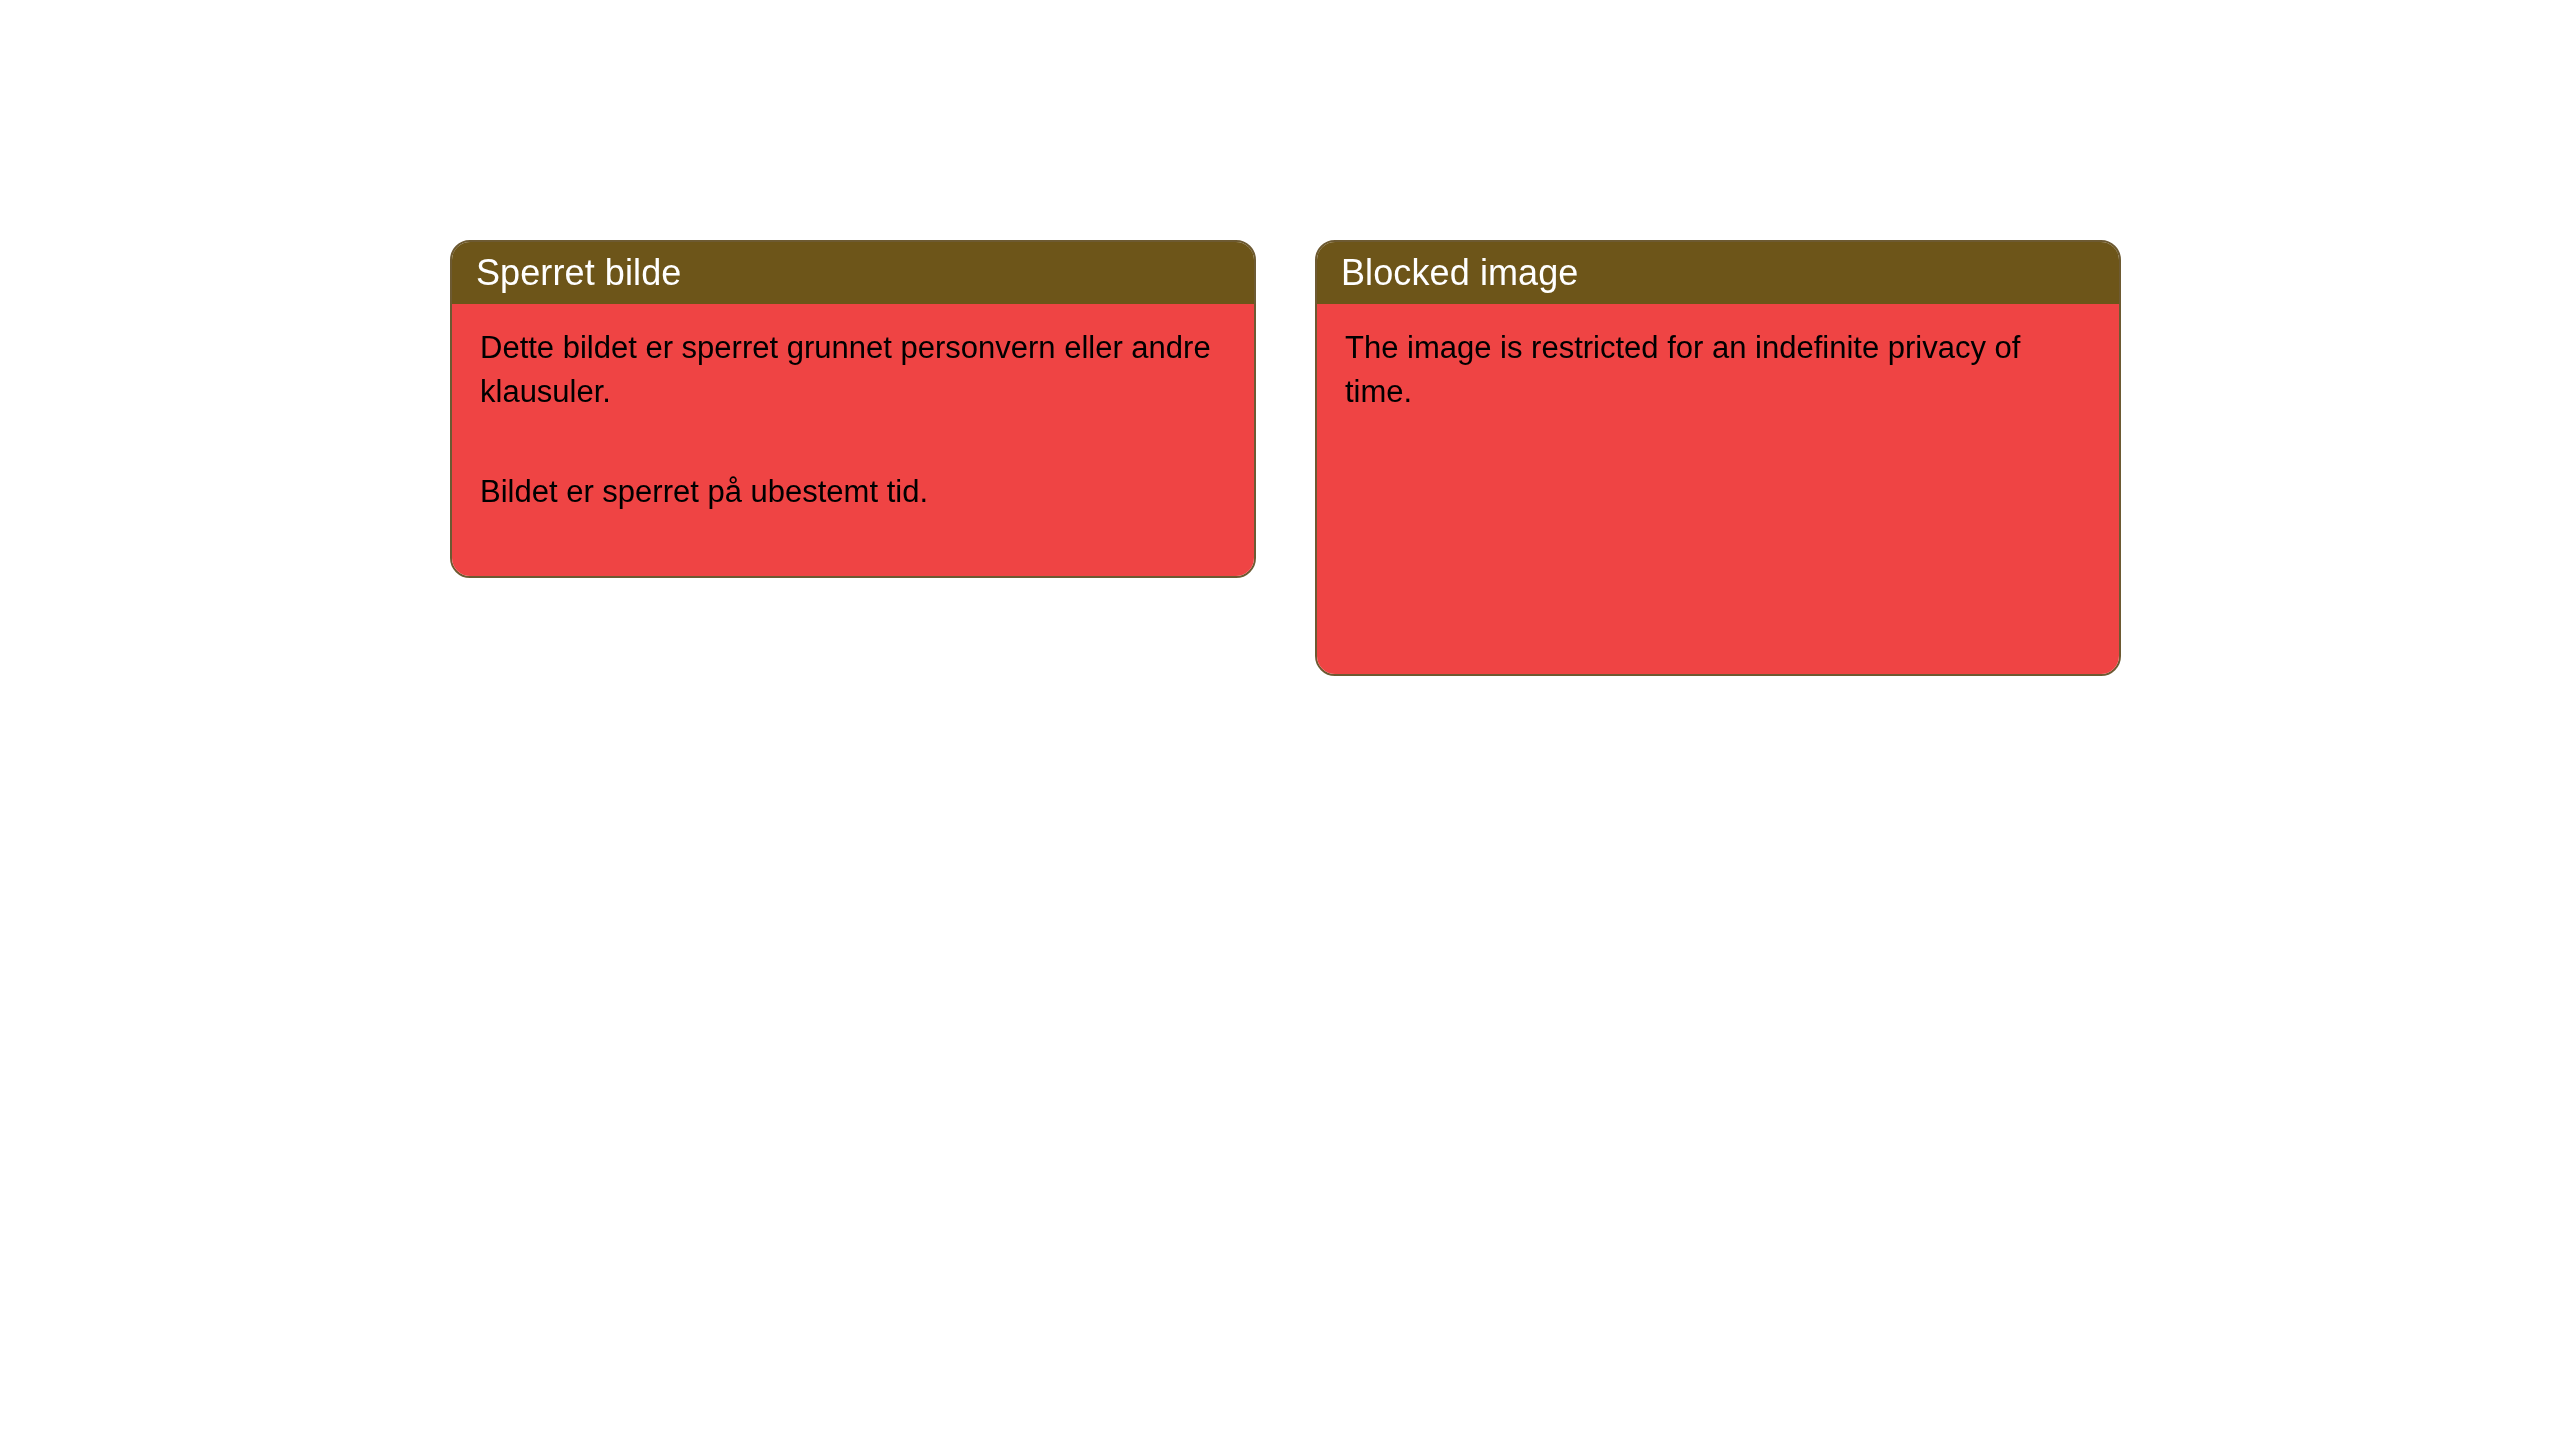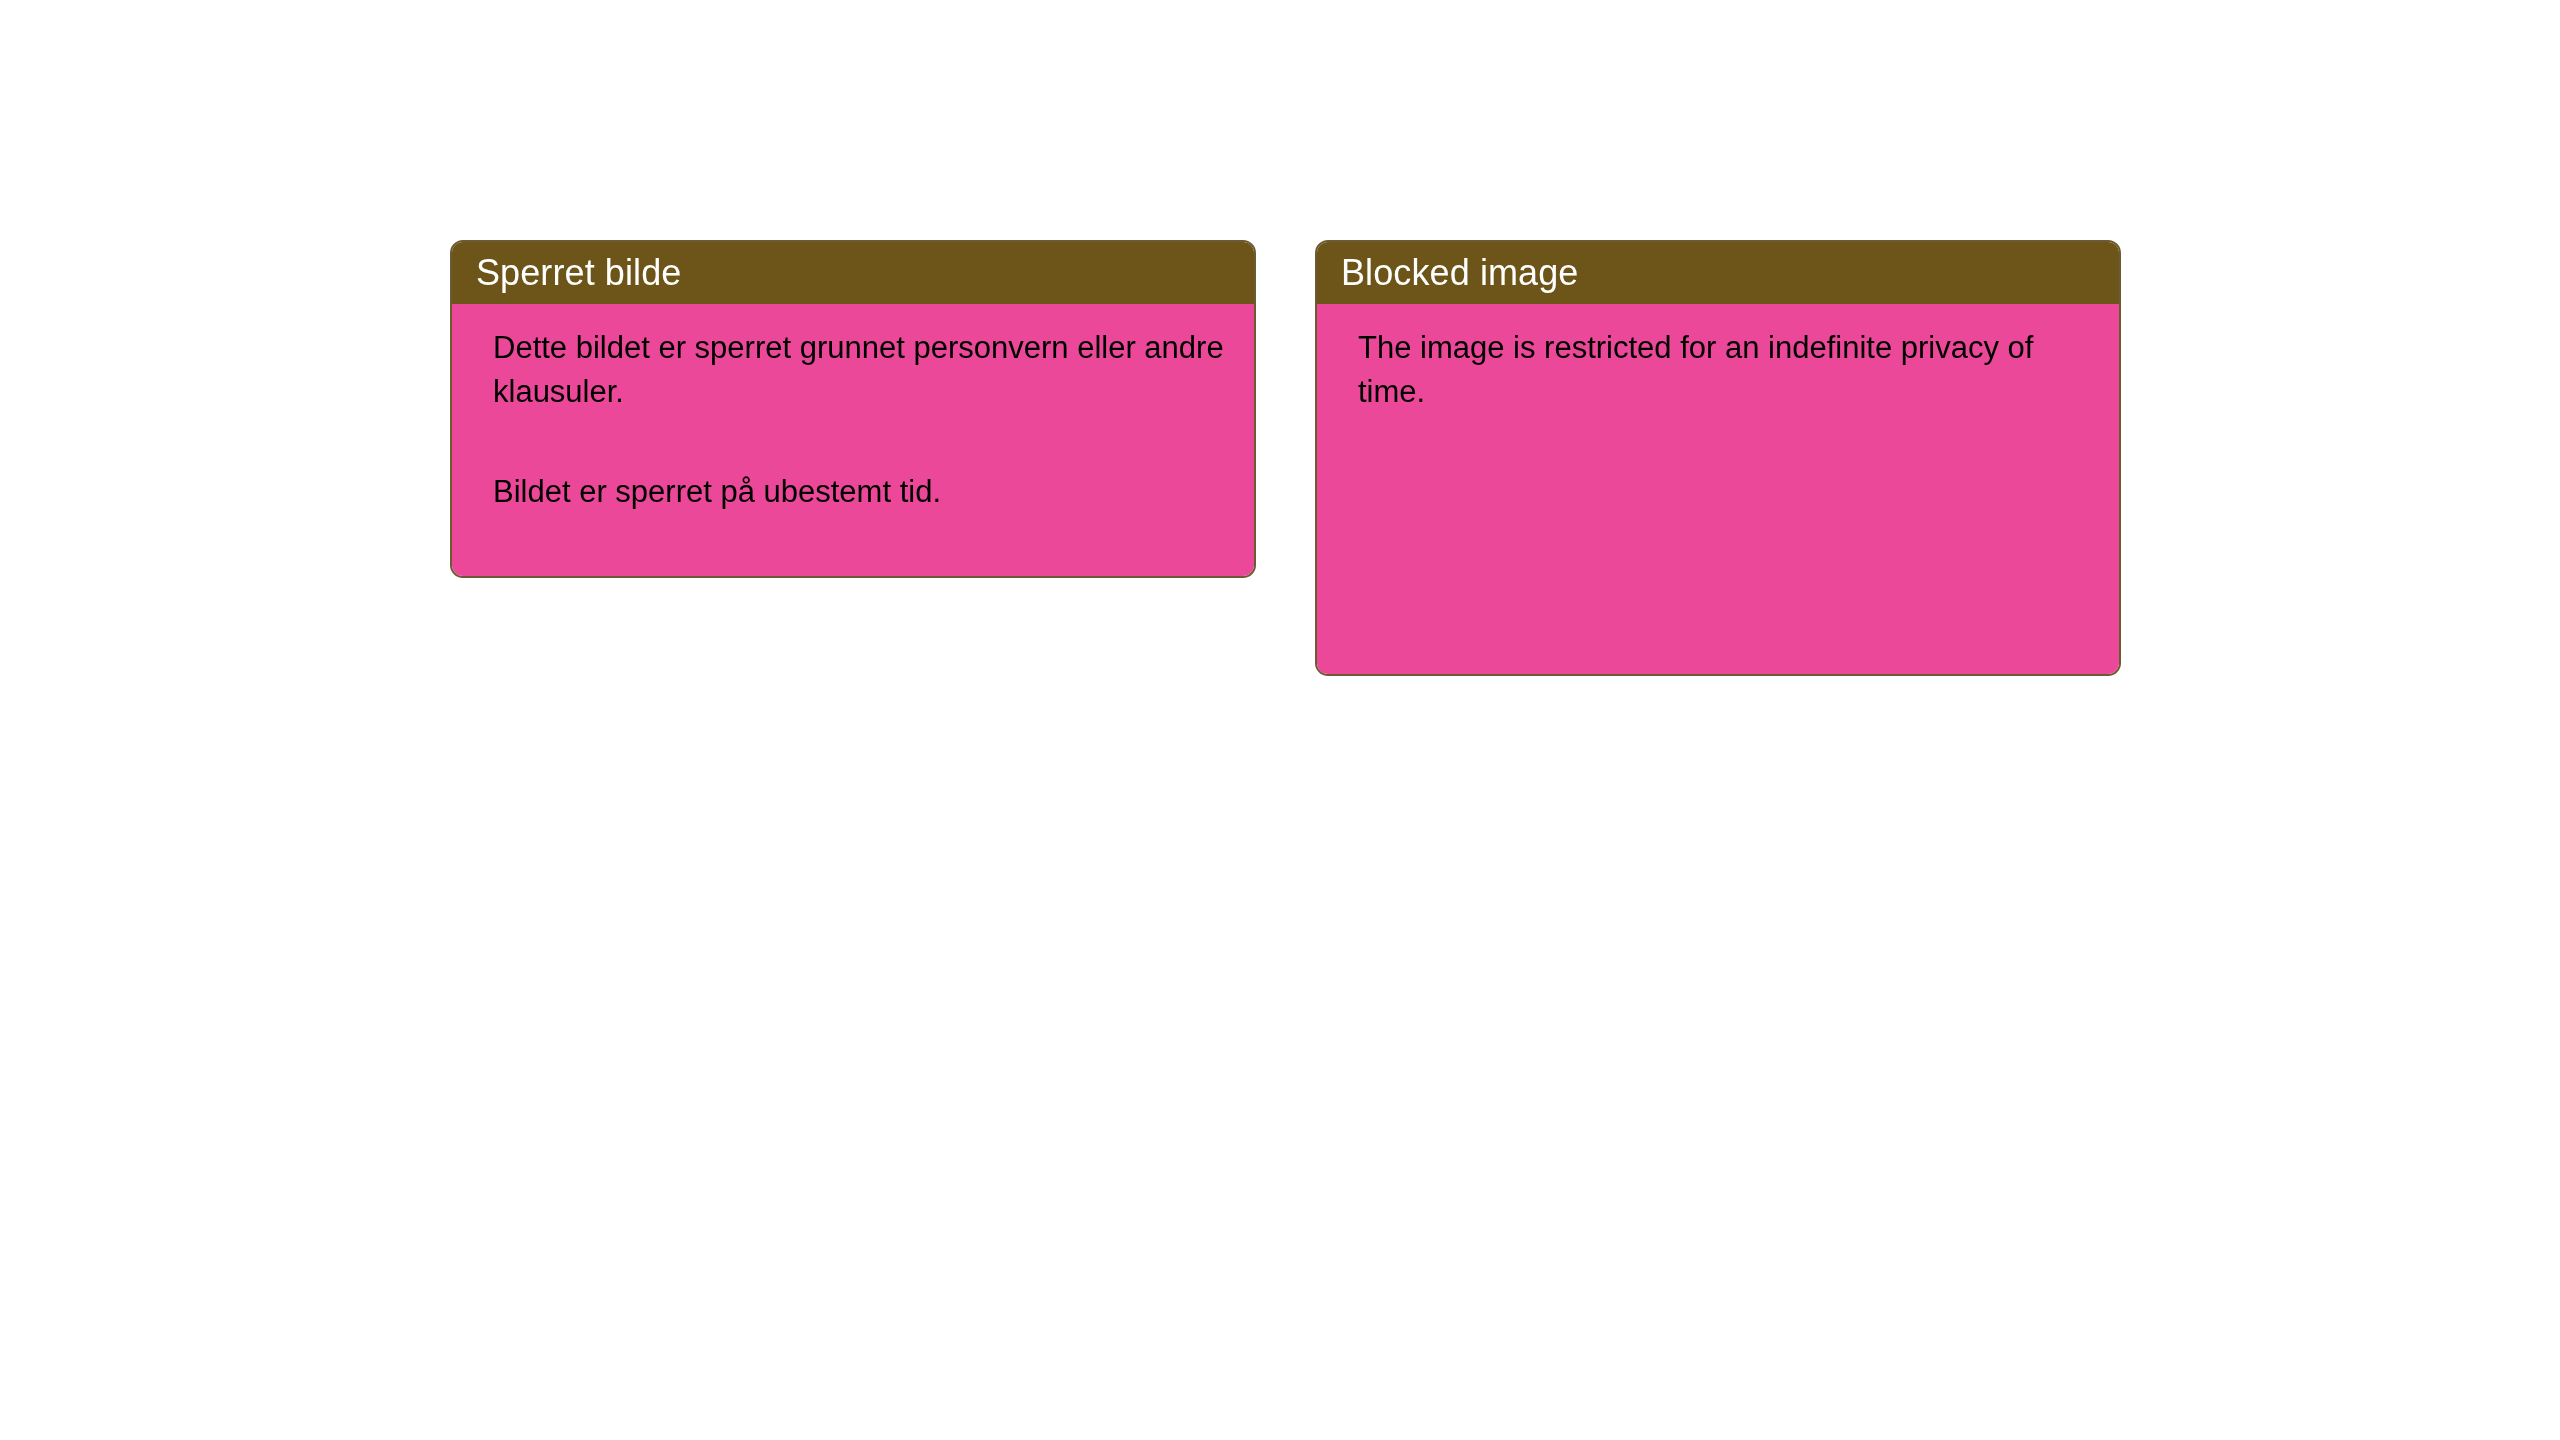--- a/index.html
+++ b/index.html
@@ -31,21 +31,21 @@
     display: flex;
     flex-direction: row;
     align-items: flex-start;
     gap: 59px;
   }
 
   .notice-card {
     box-sizing: border-box;
     background: #ffffff;
     border: 2px solid #6d5a32;
-    border-radius: 13px;
+    border-radius: 20px;
     overflow: hidden;
     display: flex;
     flex-direction: column;
   }
 
   .notice-card.card-left  { width: 806px; height: 338px; }
   .notice-card.card-right { width: 806px; height: 436px; }
 
   .card-header {
     background: #6d5519;
@@ -61,23 +61,23 @@
     color: #ffffff;
     font-size: 36px;
     font-weight: 400;
     line-height: 1;
     letter-spacing: 0.1px;
     white-space: nowrap;
   }
 
   .card-body {
     flex: 1 1 auto;
-    padding: 22px 26px 0 41px;
+    padding: 22px 26px 0 28px;
     box-sizing: border-box;
-    background: #ec4899;
+    background: #ef4444;
   }
 
   .body-para {
     color: #000000;
     font-size: 31px;
     line-height: 44px;
     margin: 0;
     font-weight: 400;
   }
 

